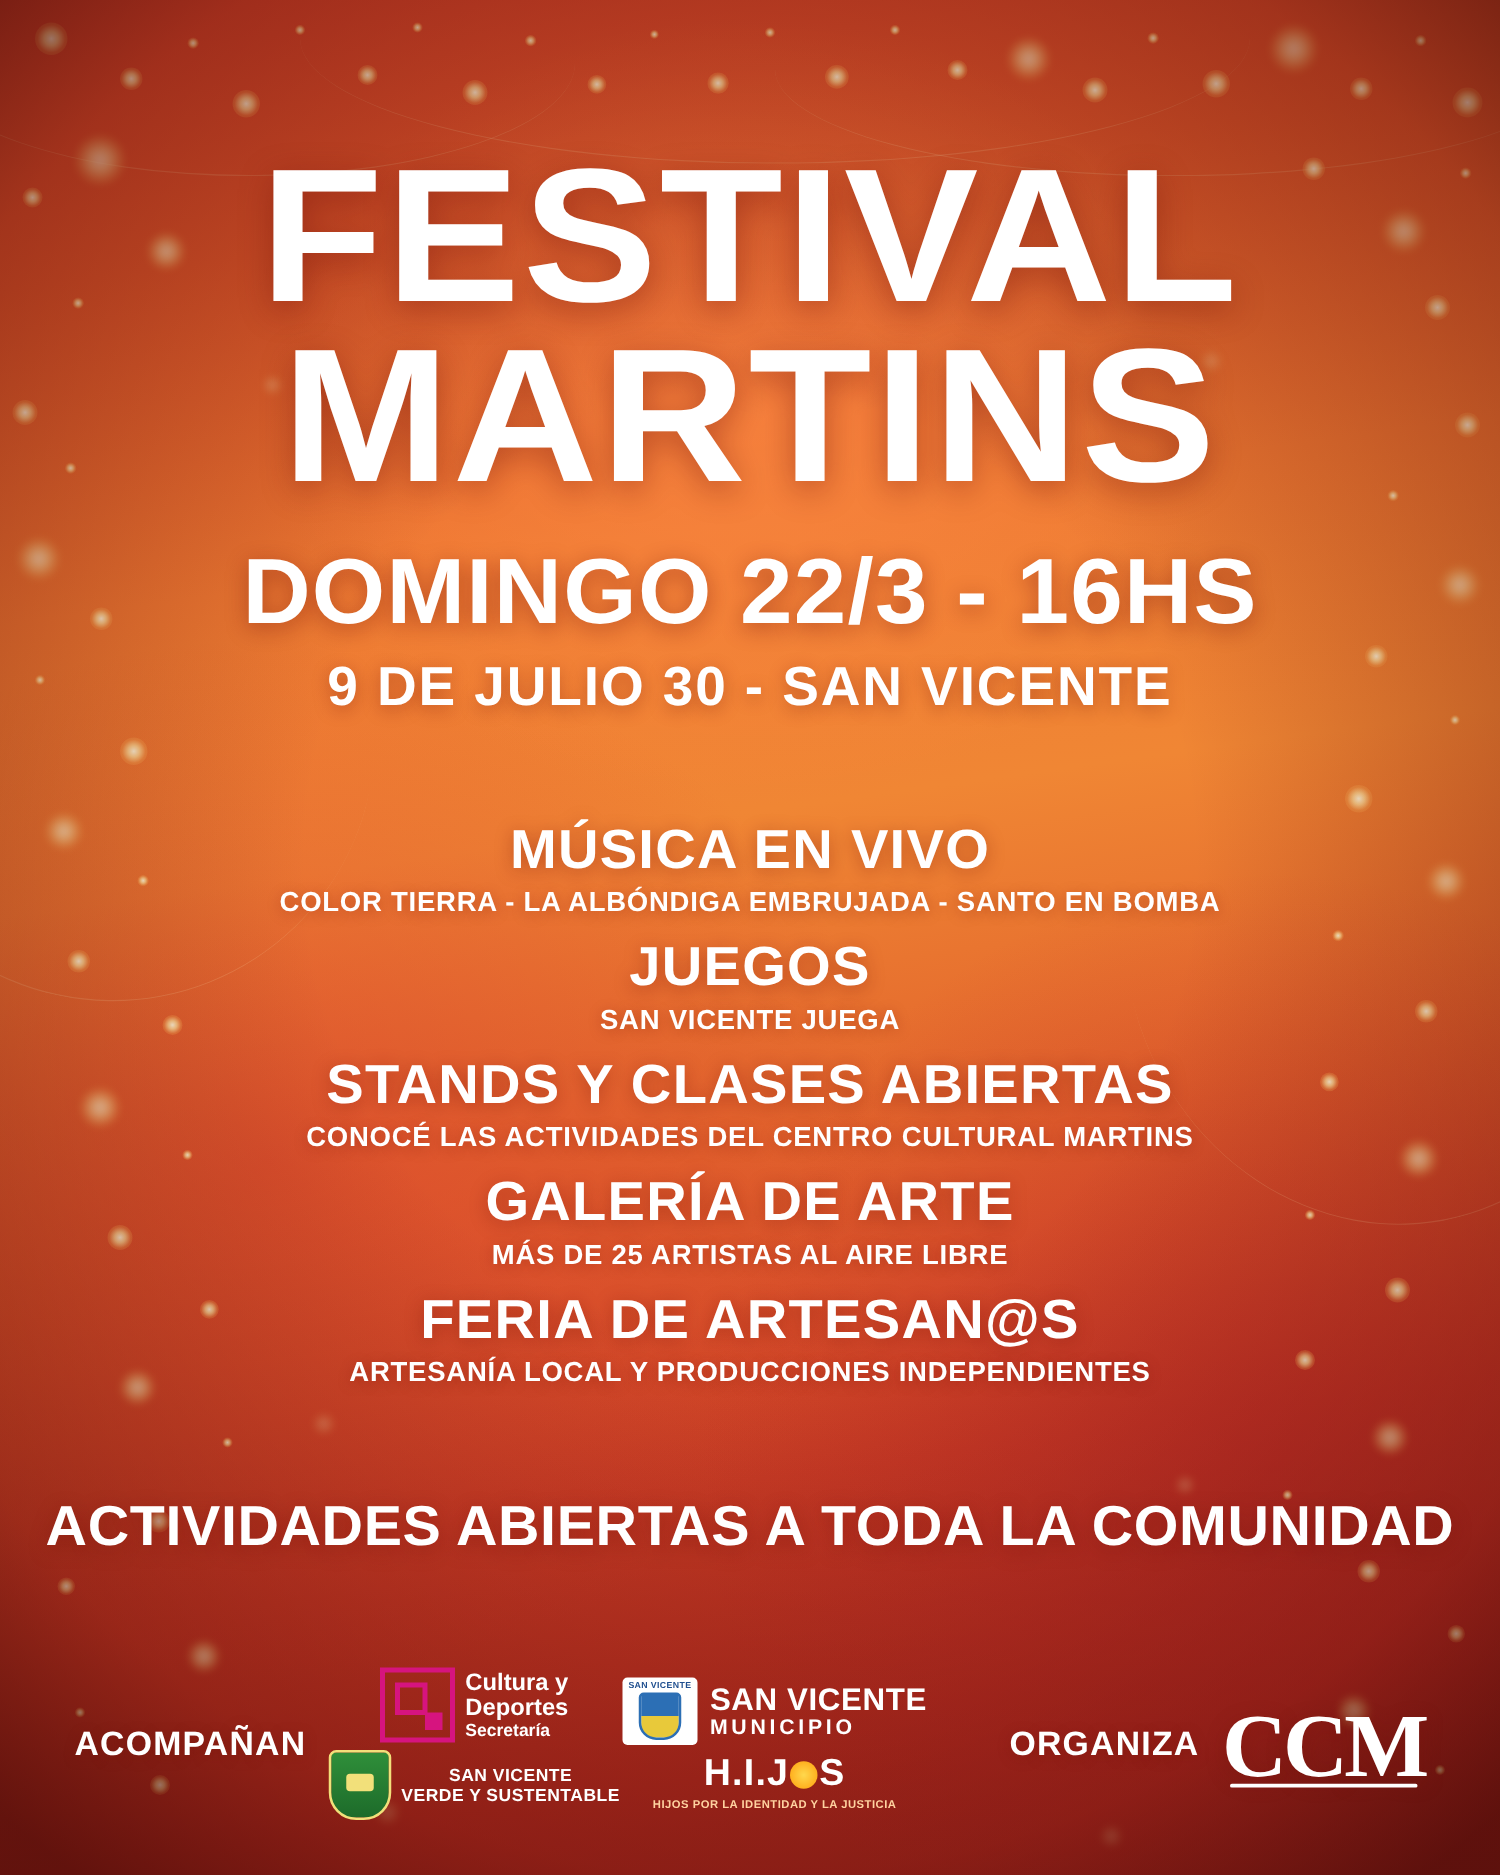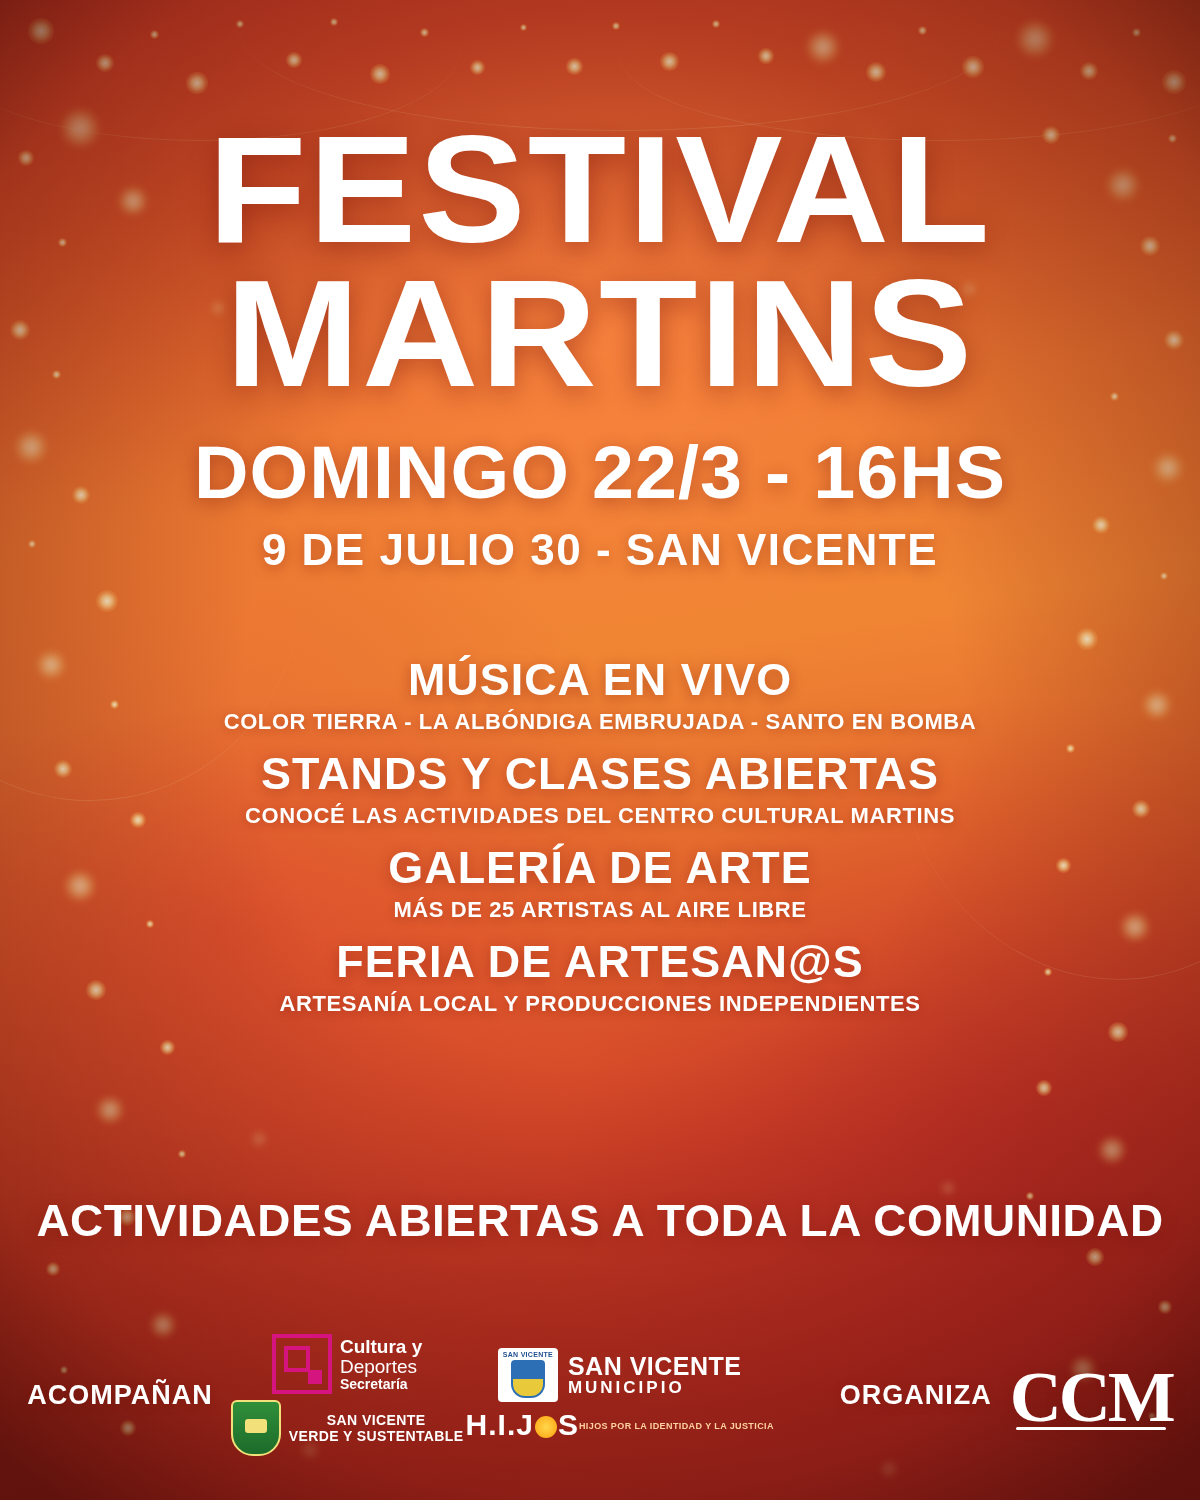--- a/index.html
+++ b/index.html
@@ -179,21 +179,21 @@
     position: absolute; right: 6px; bottom: 6px;
     width: 14px; height: 14px;
     background: #d6147f;
   }
   .logo-text-cd {
     text-align: left;
     line-height: 1.05;
     color: #fff;
   }
   .logo-text-cd .l1 { font-size: 19px; font-weight: bold; }
-  .logo-text-cd .l2 { font-size: 19px; font-weight: normal; }
+  .logo-text-cd .l2 { font-size: 19px; font-weight: bold; }
   .logo-text-cd .l3 { font-size: 14px; font-weight: bold; }
 
   .shield {
     width: 46px; height: 52px;
     background: linear-gradient(180deg, #2f8f3a 0%, #1d6b2a 100%);
     border: 2px solid #f2e07a;
     border-radius: 6px 6px 22px 22px;
     position: relative;
   }
   .shield::after {
@@ -238,21 +238,21 @@
   }
   .sv-muni {
     text-align: left;
     line-height: 1.0;
   }
   .sv-muni .m1 { font-size: 25px; font-weight: bold; letter-spacing: .5px; }
   .sv-muni .m2 { font-size: 17px; font-weight: bold; letter-spacing: 3px; }
 
   .hijos {
     display: flex;
-    flex-direction: row;
+    flex-direction: column;
     align-items: center;
   }
   .hijos .h-main {
     font-size: 30px;
     font-weight: bold;
     letter-spacing: 1px;
     color: #fff;
   }
   .hijos .h-sun {
     display: inline-block;
@@ -395,20 +395,24 @@
       <div class="place-line">9 DE JULIO 30 - SAN VICENTE</div>
     </div>
 
     <div class="program">
 
       <div class="item">
         <div class="item-head">MÚSICA EN VIVO</div>
         <div class="item-sub">COLOR TIERRA - LA ALBÓNDIGA EMBRUJADA - SANTO EN BOMBA</div>
       </div>
 
+      <div class="item">
+        <div class="item-head">JUEGOS</div>
+        <div class="item-sub">SAN VICENTE JUEGA</div>
+      </div>
 
       <div class="item">
         <div class="item-head">STANDS Y CLASES ABIERTAS</div>
         <div class="item-sub">CONOCÉ LAS ACTIVIDADES DEL CENTRO CULTURAL MARTINS</div>
       </div>
 
       <div class="item">
         <div class="item-head">GALERÍA DE ARTE</div>
         <div class="item-sub">MÁS DE 25 ARTISTAS AL AIRE LIBRE</div>
       </div>

